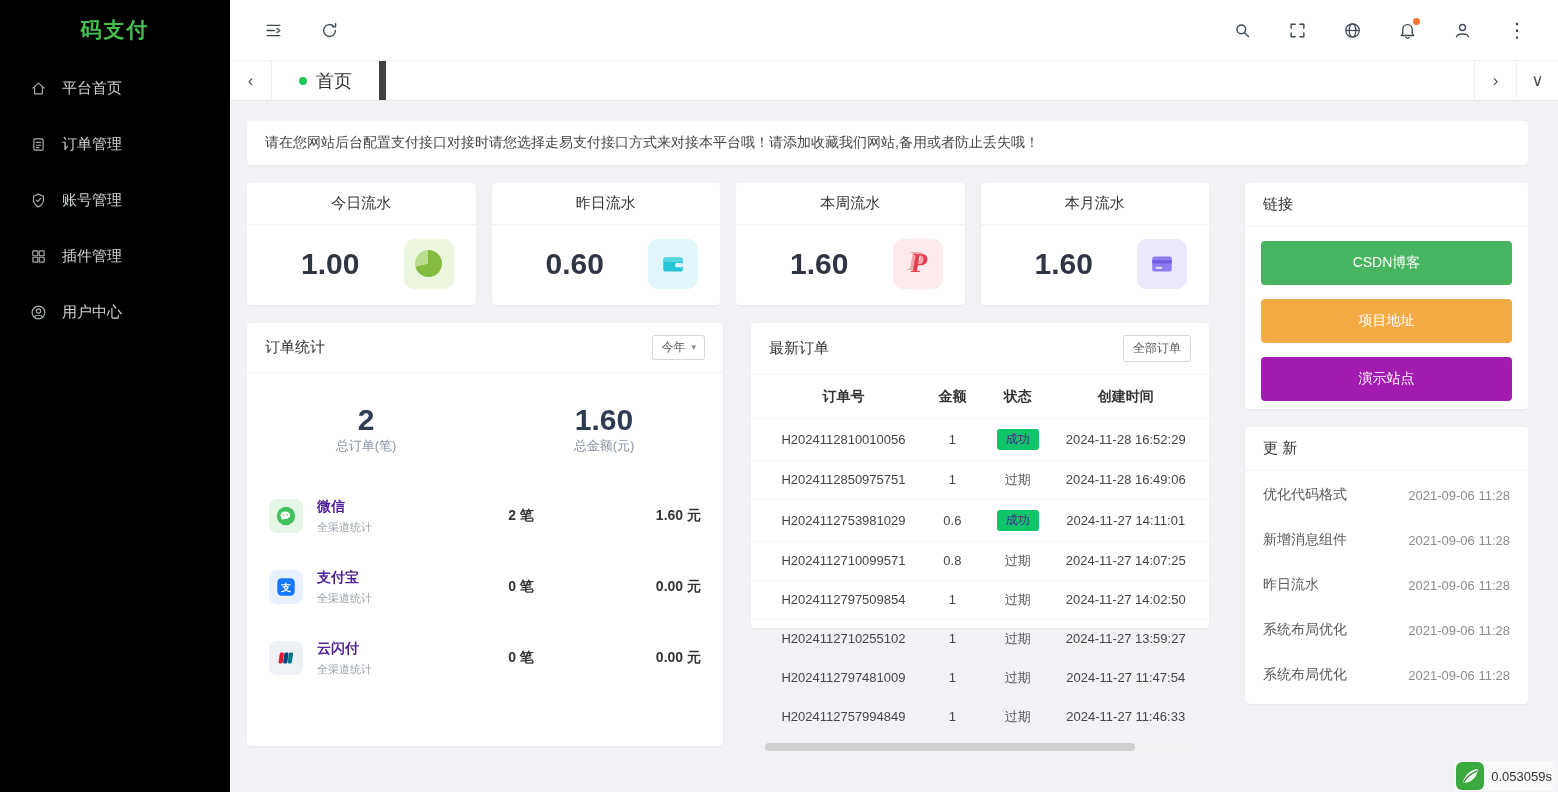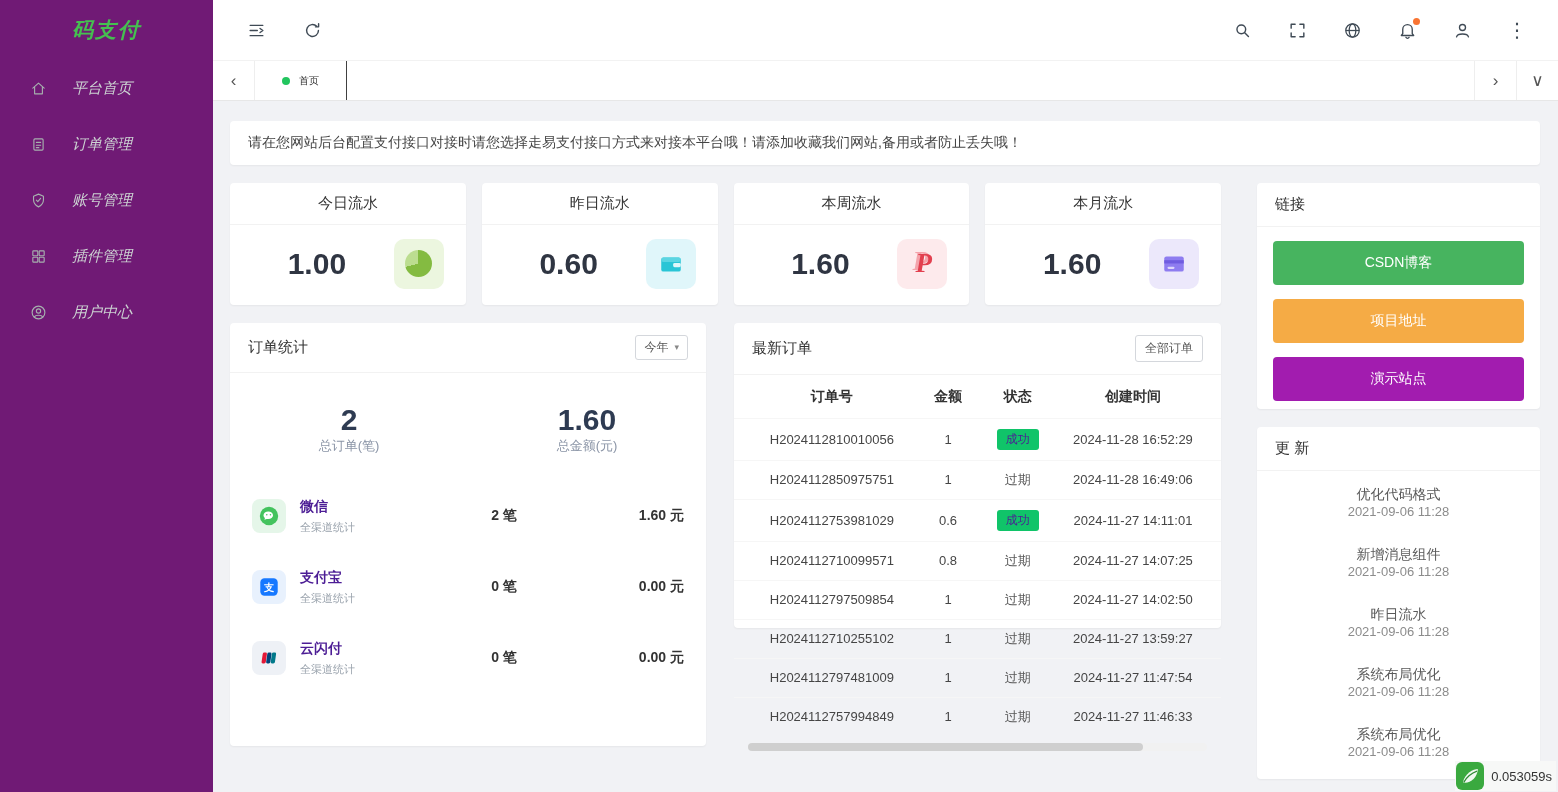--- a/index.html
+++ b/index.html
@@ -7,31 +7,30 @@
   body {
     font-family: "Liberation Sans", "DejaVu Sans", sans-serif;
     background: #f1f2f5;
     color: #333;
     position: relative;
   }
   .app { display: flex; height: 100%; }
 
   
   .sidebar {
-    width: 213px; flex-shrink: 0;
-    background: #701a75;
+    width: 230px; flex-shrink: 0;
+    background: #000000;
     height: 100%;
-    font-style: italic;
   }
   .logo {
     height: 60px; display: flex; align-items: center; justify-content: center;
     color: #45c050; font-size: 21px; font-weight: bold; letter-spacing: 2px;
   }
   .nav-item {
-    height: 56px; display: flex; align-items: center; gap: 25px;
+    height: 56px; display: flex; align-items: center; gap: 15px;
     padding-left: 30px; color: #ccd3d2; font-size: 15px; cursor: pointer;
   }
   .nav-item svg { width: 17px; height: 17px; color: #a6b0ae; }
 
   
   .main { flex: 1; display: flex; flex-direction: column; min-width: 0; }
 
   .topbar {
     height: 60px; background: #fff; display: flex; align-items: center;
     padding: 0 24px 0 26px; flex-shrink: 0;
@@ -54,26 +53,26 @@
     height: 41px; background: #fff; border-top: 1px solid #f2f2f2;
     border-bottom: 1px solid #e7e7e7; display: flex; align-items: stretch; flex-shrink: 0;
   }
   .tab-nav {
     width: 42px; background: #fff; border: none; border-right: 1px solid #eee;
     font-size: 17px; color: #555; cursor: pointer;
   }
   .tab-nav.right { border-right: none; border-left: 1px solid #eee; }
   .tab {
     display: flex; align-items: center; gap: 9px; padding: 0 27px;
-    border-right: 1px solid #404040; font-size: 10px; color: #333; cursor: pointer;
+    border-right: 7px solid #404040; font-size: 18px; color: #333; cursor: pointer;
   }
   .tab .dot { width: 8px; height: 8px; border-radius: 50%; background: #22c55e; }
   .tab-spacer { flex: 1; }
 
-  .content { flex: 1; padding: 20px 18px 0 17px; overflow: hidden; }
+  .content { flex: 1; padding: 20px 30px 0 17px; overflow: hidden; }
 
   .card {
     background: #fff; border-radius: 4px;
     box-shadow: 0 1px 2px rgba(0,0,0,0.05);
   }
   .notice {
     padding: 12px 18px; font-size: 14px; color: #454545; margin-bottom: 18px;
     line-height: 1.4;
   }
   .content-row { display: flex; gap: 36px; }
@@ -170,21 +169,21 @@
   .link-btn {
     display: block; width: calc(100% - 32px); margin: 14px 16px 0; height: 44px;
     border: none; border-radius: 4px; color: #fff; font-size: 14px; cursor: pointer;
     font-family: inherit;
   }
   .btn-csdn { background: #47b45f; }
   .btn-project { background: #f5ab45; }
   .btn-demo { background: #a21caf; }
 
   .update-list { padding: 2px 18px 6px; }
-  .update-row { display: flex; align-items: center; justify-content: space-between; padding: 13.5px 0; flex-direction: column; }
+  .update-row { display: flex; align-items: center; justify-content: space-between; padding: 13.5px 0; }
   .update-label { font-size: 14px; color: #595959; }
   .update-date { font-size: 13px; color: #8c8c8c; }
 
   
   .load-time {
     position: absolute; right: 2px; bottom: 1px; display: flex; align-items: center;
     gap: 7px; background: #f7f8f7; padding: 1px 4px 1px 1px;
   }
   .load-time .txt { font-size: 13px; color: #333; }
 </style>

